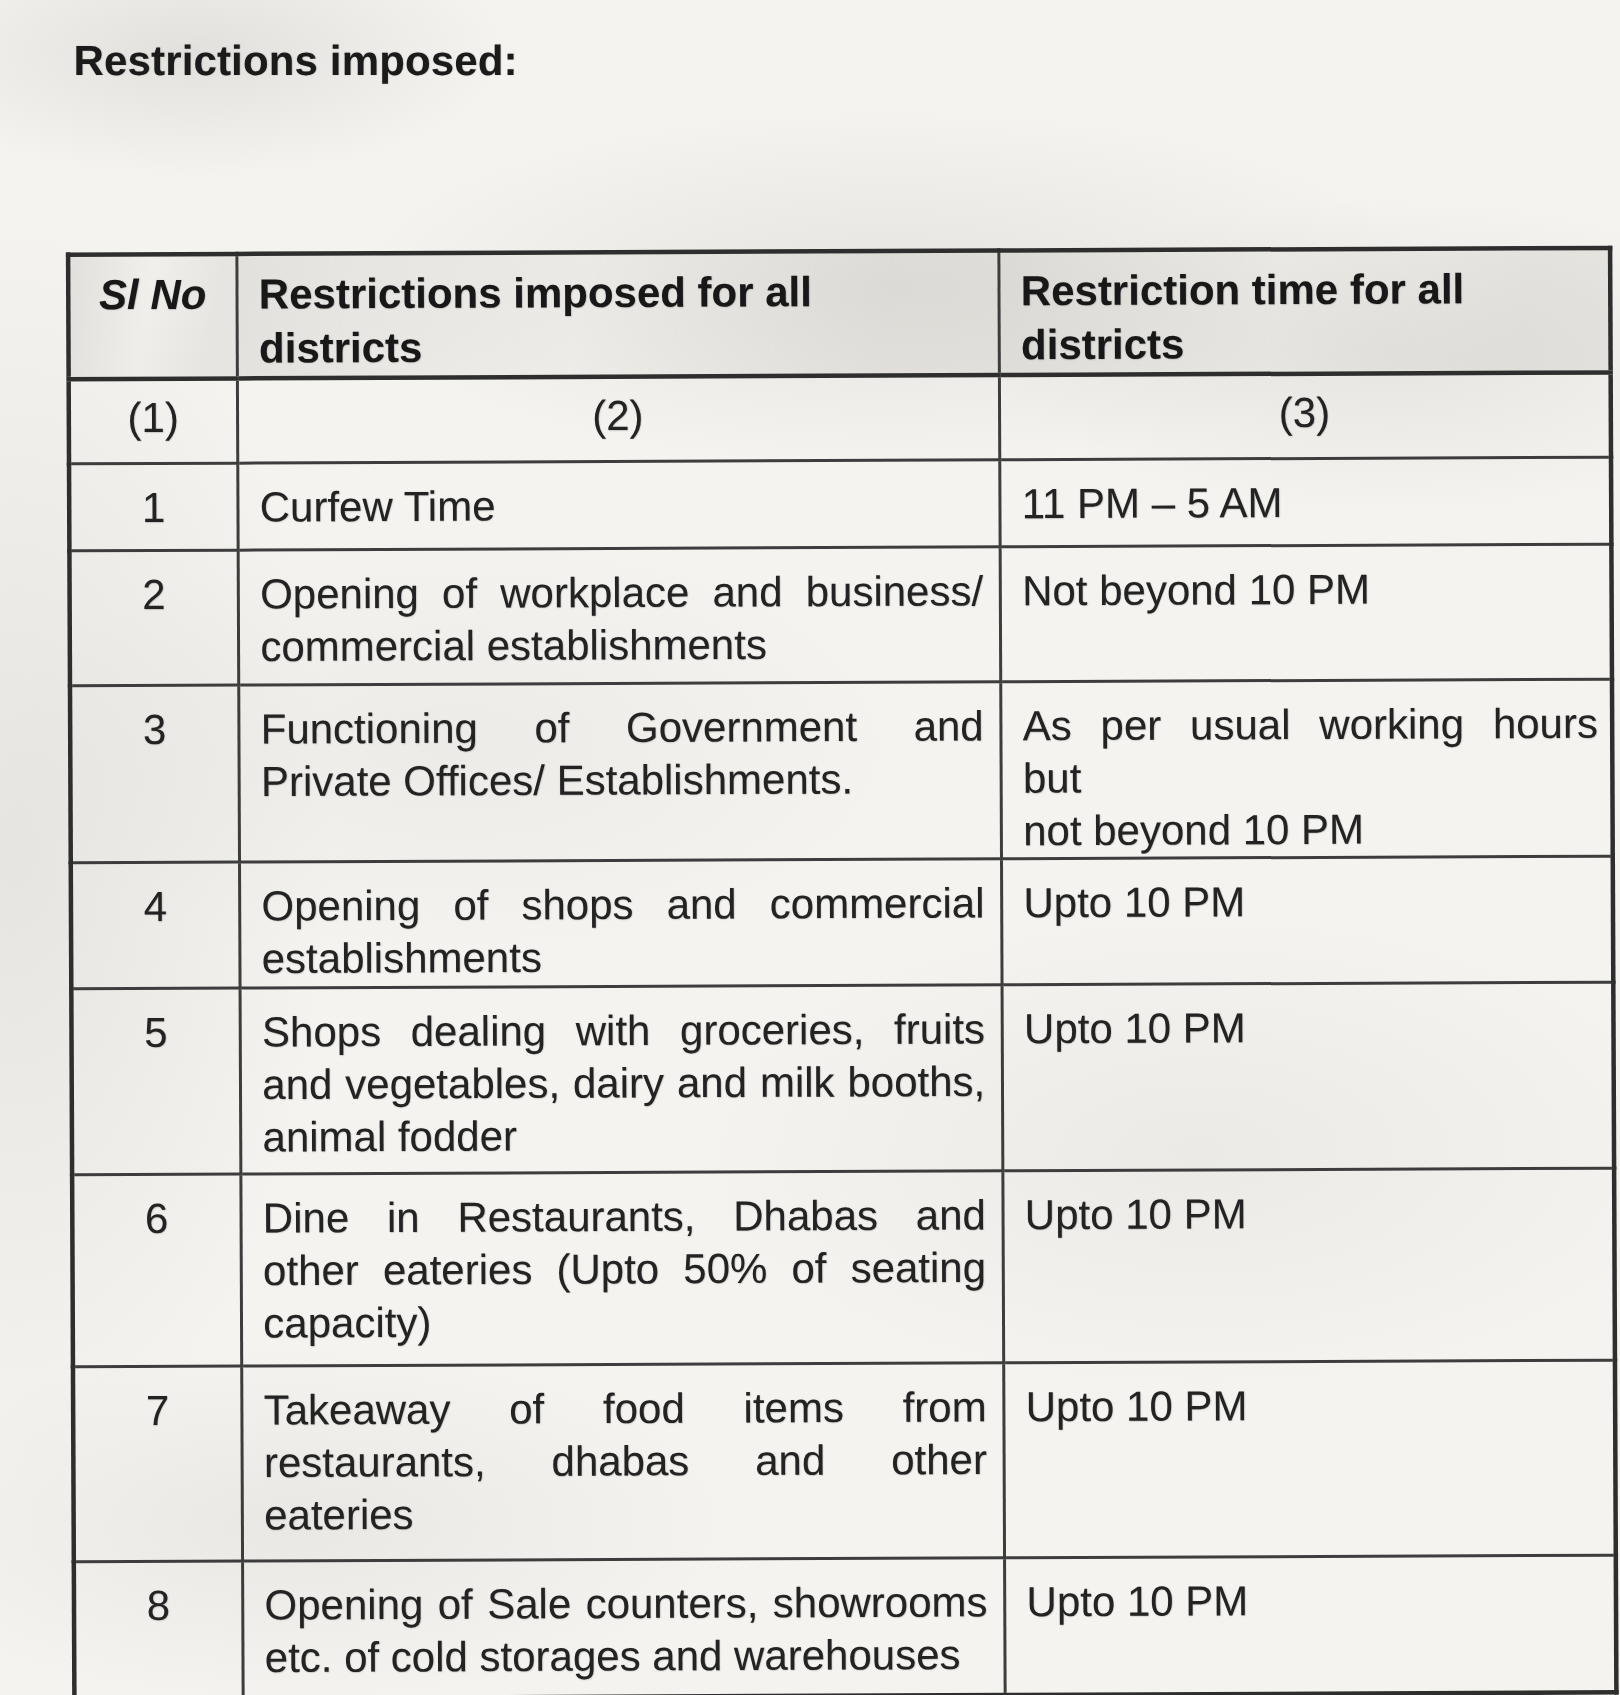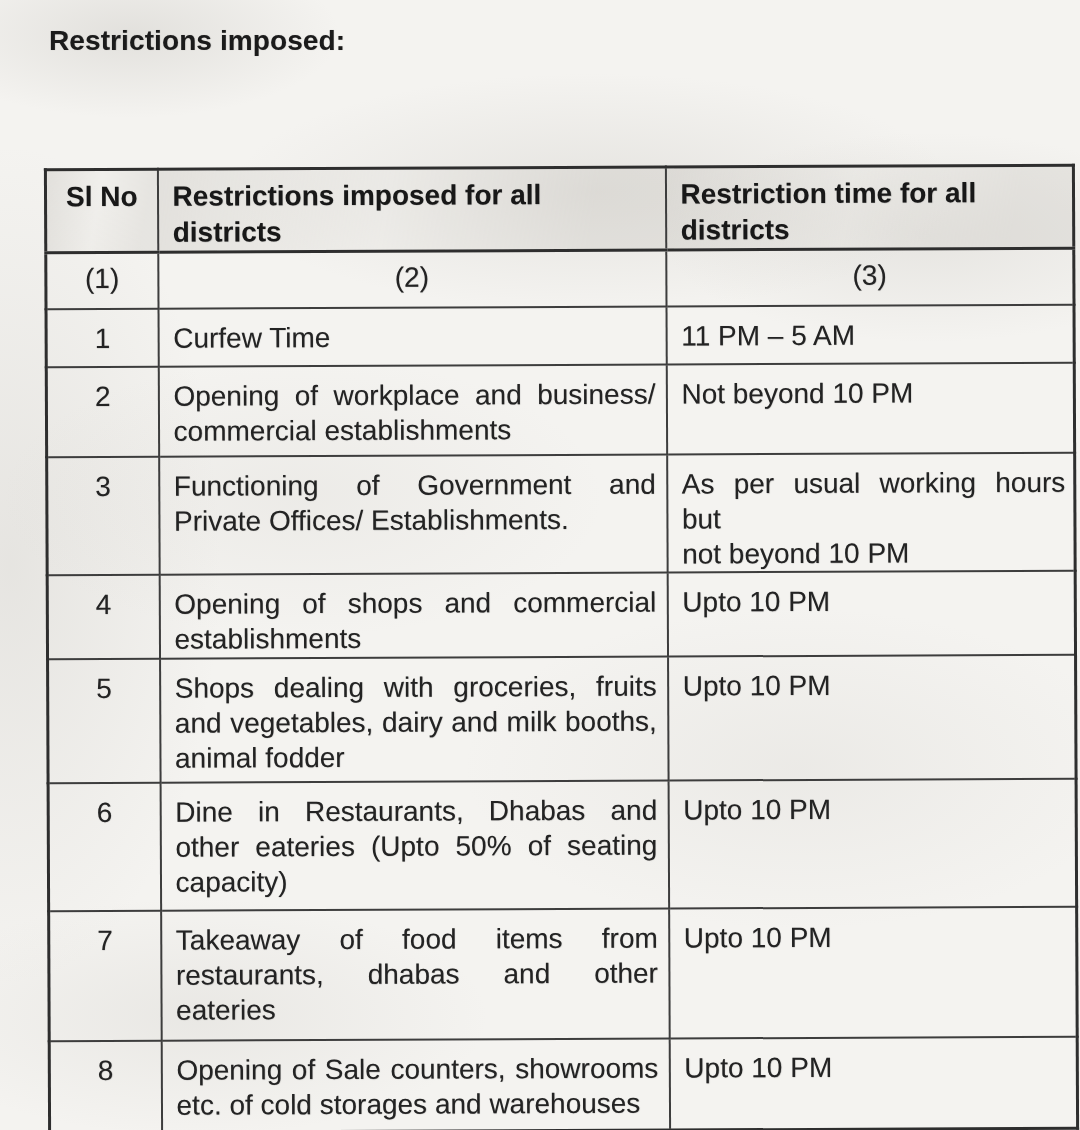--- a/index.html
+++ b/index.html
@@ -48,21 +48,21 @@
     vertical-align:top;
     font-size:28px;line-height:35px;color:var(--ink);
     overflow:hidden;
   }
   tr.hdr{height:82px;}
   tr.hdr td{
     font-weight:bold;line-height:36px;padding-top:8px;color:#181818;
     border-bottom:3px solid var(--outer);
     background:linear-gradient(100deg, rgba(198,195,189,.38), rgba(214,211,205,.12) 45%, rgba(198,195,189,.30) 85%);
   }
-  tr.hdr td.c1{}
+  tr.hdr td.c1{font-style:italic;}
   tr.idx{height:56px;}
   tr.idx td{text-align:center;padding-top:7px;}
   td.c1{text-align:center;padding:11px 2px 0 2px;}
   td.c2{padding:11px 10px 0 14px;}
   td.c3{padding:11px 8px 0 14px;}
   tbody tr:nth-child(1){height:58px;}
   tbody tr:nth-child(2){height:90px;}
   tbody tr:nth-child(3){height:100px;}
   tbody tr:nth-child(4){height:84px;}
   tbody tr:nth-child(5){height:124px;}

